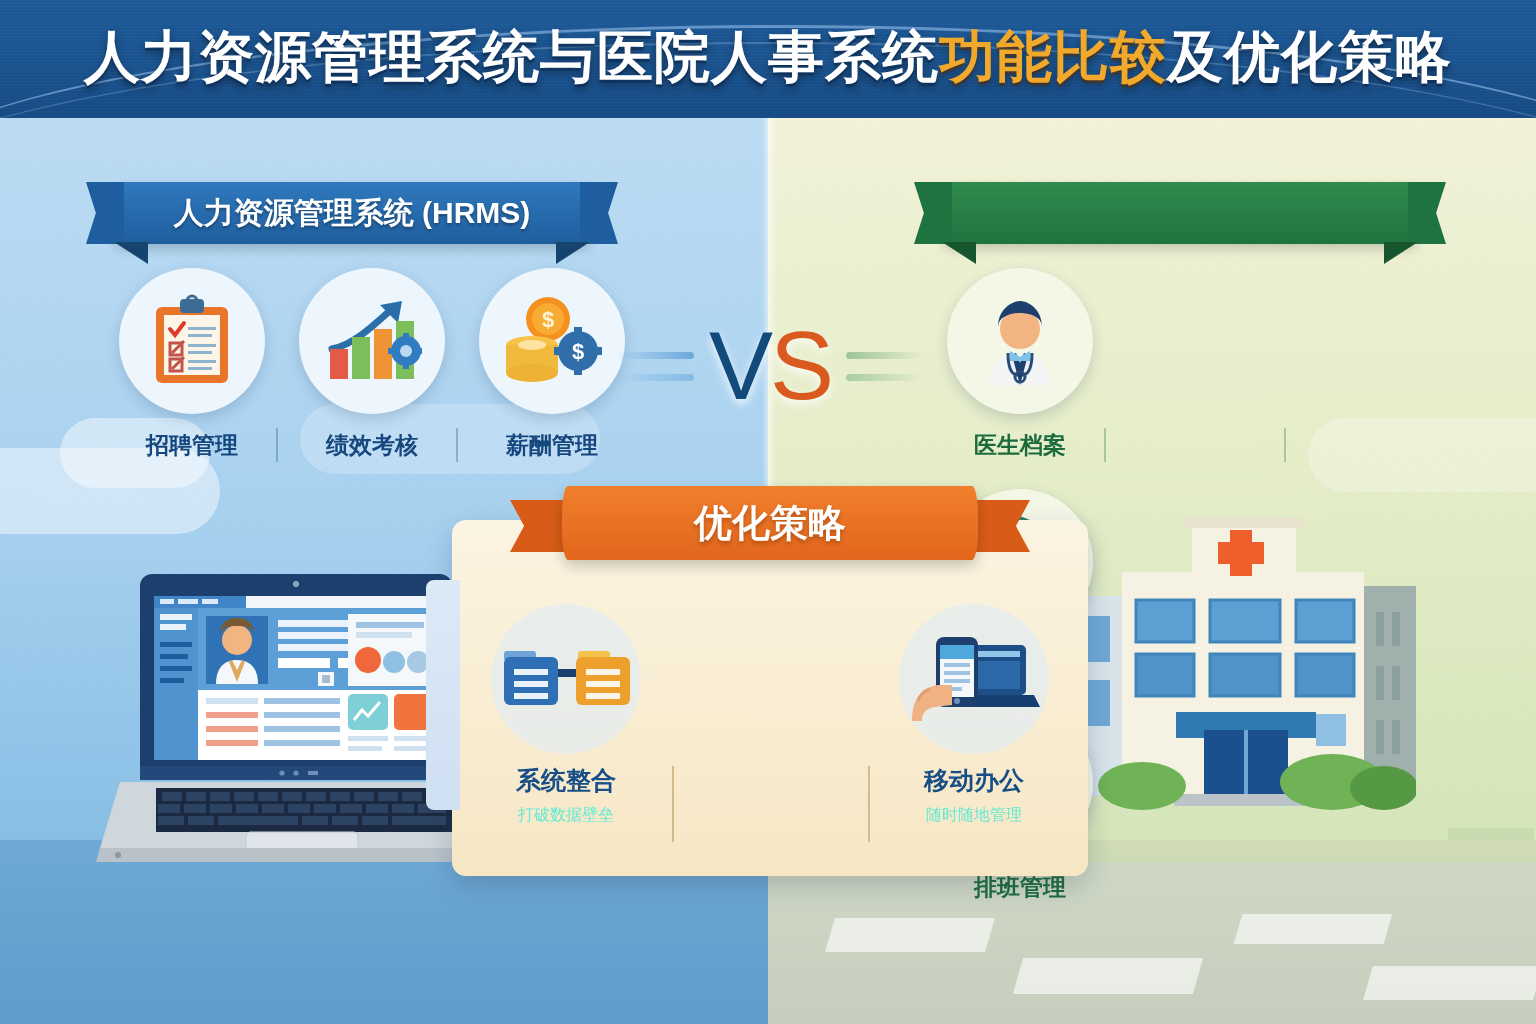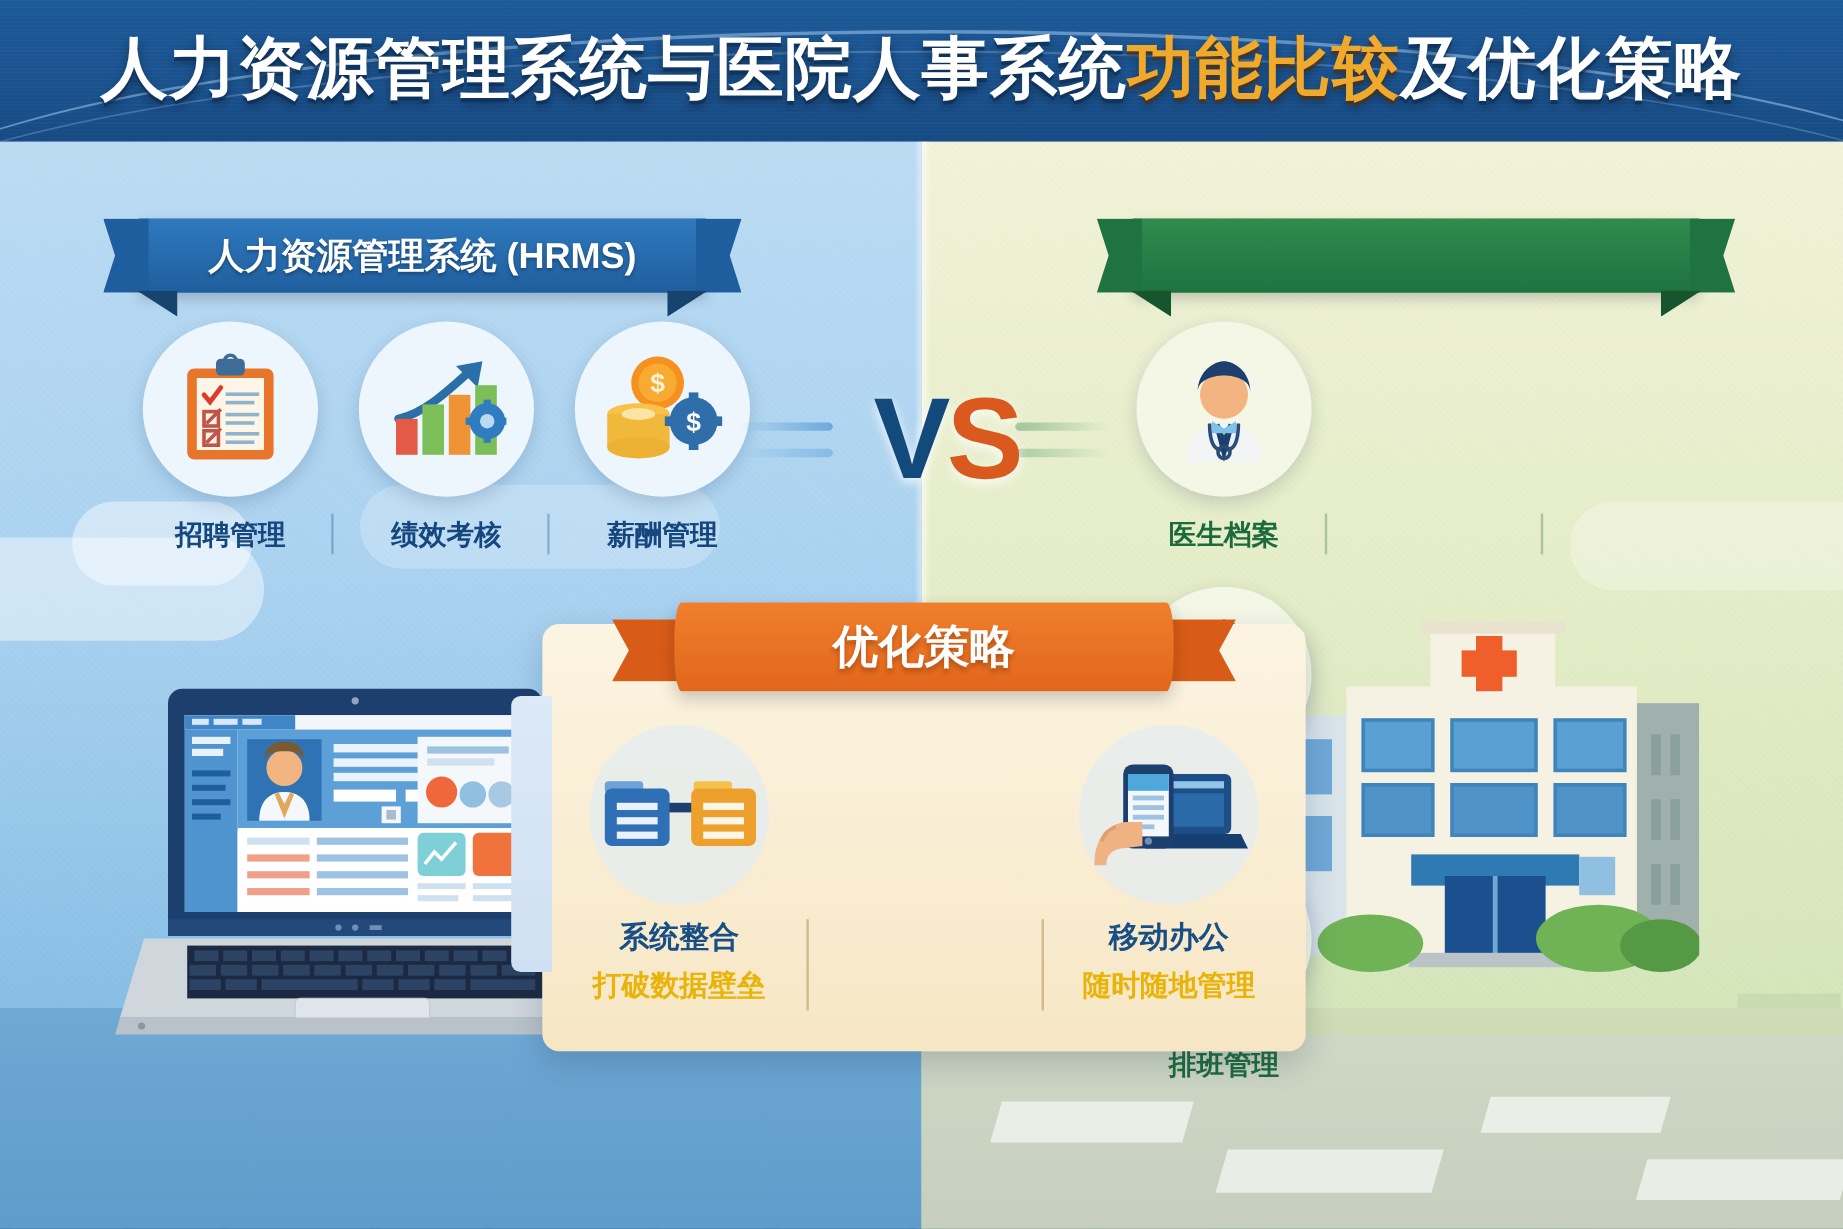--- a/index.html
+++ b/index.html
@@ -65,48 +65,48 @@
     box-shadow:0 5px 14px rgba(20,50,90,.18);}
   .circle.blue{background:#eef6fd;}
   .circle.green{background:#f4f6e6;}
   .cap{margin-top:16px;font-size:23px;font-weight:bold;white-space:nowrap;}
   .cap.b{color:#15467e;}
   .cap.g{color:#1c6b3d;}
   .divider-b{position:absolute;width:2px;height:34px;background:rgba(21,70,126,.30);}
   .divider-g{position:absolute;width:2px;height:34px;background:rgba(28,107,61,.30);}
 
   
-  .vs{position:absolute;left:690px;top:318px;width:160px;text-align:right;
-    font-size:96px;font-weight:bold;line-height:1;letter-spacing:-3px;
+  .vs{position:absolute;left:690px;top:318px;width:160px;text-align:center;
+    font-size:96px;font-weight:normal;line-height:1;letter-spacing:-3px;
     text-shadow:0 4px 10px rgba(255,255,255,.85);}
   .vs .v{color:#134a7c;}
   .vs .s{color:#d9591f;}
   .vs-line{position:absolute;height:7px;border-radius:4px;}
 
   
   .opt-card{position:absolute;left:452px;top:520px;width:636px;height:356px;
     background:linear-gradient(180deg,#fbf4e2 0%,#f9edd2 55%,#f6e6c4 100%);
     border-radius:14px;box-shadow:0 10px 26px rgba(40,60,90,.22);}
   .opt-card:after{content:"";position:absolute;left:-26px;top:60px;width:34px;height:230px;
     background:linear-gradient(180deg,#dce9f7,#cfe0f3);border-radius:8px 0 0 8px;}
-  #opt-ribbon{position:absolute;left:506px;top:494px;width:528px;height:86px;}
+  #opt-ribbon{position:absolute;left:506px;top:478px;width:528px;height:86px;}
   .opt-band{position:absolute;left:56px;top:8px;width:416px;height:74px;
     background:linear-gradient(180deg,#f07f2c,#e2661c);border-radius:6px/30px;
     box-shadow:0 6px 14px rgba(0,0,0,.20);display:flex;align-items:center;justify-content:center;}
   .opt-band span{color:#fff;font-size:38px;font-weight:bold;text-shadow:0 3px 4px rgba(120,45,0,.45);}
   .opt-tail{position:absolute;top:22px;width:64px;height:52px;background:#d85c17;}
   .opt-tail.l{left:4px;clip-path:polygon(0 0,100% 0,100% 100%,0 100%,22% 50%);}
   .opt-tail.r{right:4px;clip-path:polygon(0 0,100% 0,78% 50%,100% 100%,0 100%);}
 
   .opt-icons{position:absolute;left:470px;top:604px;width:600px;display:flex;justify-content:space-between;}
   .opt-cell{width:192px;display:flex;flex-direction:column;align-items:center;}
   .opt-circle{width:150px;height:150px;border-radius:50%;background:rgba(223,235,246,.62);
     display:flex;align-items:center;justify-content:center;}
   .opt-t{margin-top:10px;font-size:25px;font-weight:bold;color:#174e86;white-space:nowrap;}
-  .opt-s{margin-top:8px;font-size:24px;font-weight:bold;color:#eab308;white-space:nowrap;}
+  .opt-s{margin-top:8px;font-size:16px;font-weight:normal;color:#5eead4;white-space:nowrap;}
   .opt-div{position:absolute;width:2px;height:76px;background:rgba(150,110,40,.38);top:766px;}
 
   
   .laptop{position:absolute;left:96px;top:570px;}
 </style>
 </head>
 <body>
 
 <div id="stage">
 

